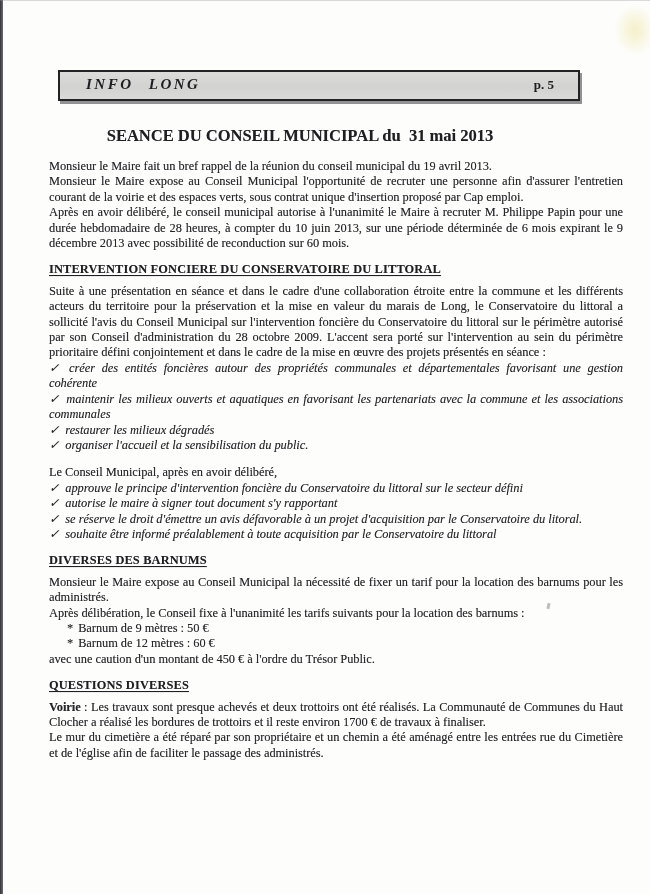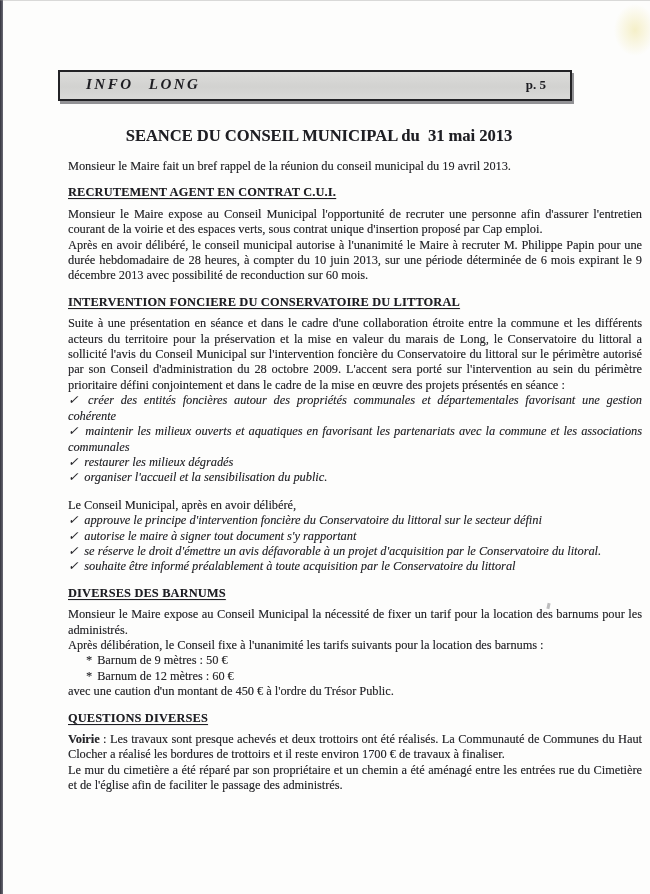--- a/index.html
+++ b/index.html
@@ -27,33 +27,34 @@
   .speck{
     position:absolute;left:547px;top:603px;width:3px;height:6px;
     background:rgba(110,110,115,0.45);transform:rotate(12deg);
   }
   
   .header-bar{
     position:absolute;left:58px;top:70px;width:510px;height:27px;
     background:linear-gradient(to bottom,#dcdcda,#d2d2d0 55%,#dadad8);
     border:2px solid #232326;
     box-shadow:2px 3px 0 rgba(110,110,115,0.75);
+    padding-left:8px;
   }
   .header-title{
     position:absolute;left:26px;top:4px;
     font-size:15px;font-weight:bold;font-style:italic;
     letter-spacing:2.5px;word-spacing:9px;color:#1d1d22;
   }
   .header-page{
     position:absolute;right:24px;top:5px;
     font-size:13px;font-weight:bold;color:#1d1d22;
   }
   
   .content{
-    position:absolute;left:68px;top:122px;width:574px;
+    position:absolute;left:49px;top:122px;width:574px;
     font-size:12.3px;line-height:15.4px;
     text-shadow:0.2px 0.2px 0.3px rgba(30,30,35,0.4);
   }
   .doc-title{
     font-size:16.5px;line-height:19px;font-weight:bold;
     text-align:center;margin:4px 0 14px;padding-right:72px;
     white-space:pre-wrap;color:#1e1e23;
   }
   .para{margin:0;text-align:justify;}
   .sec-heading{
@@ -81,21 +82,20 @@
   <span class="header-title">INFO  LONG</span>
   <span class="header-page">p. 5</span>
 </div>
 
 <div class="content">
 
   <div class="doc-title">SEANCE DU CONSEIL MUNICIPAL du  31 mai 2013</div>
 
   <p class="para">Monsieur le Maire fait un bref rappel de la réunion du conseil municipal du 19 avril 2013.</p>
 
-  <h2 class="sec-heading">RECRUTEMENT AGENT EN CONTRAT C.U.I.</h2>
   <p class="para">Monsieur le Maire expose au Conseil Municipal l'opportunité de recruter une personne afin d'assurer l'entretien courant de la voirie et des espaces verts, sous contrat unique d'insertion proposé par Cap emploi.</p>
   <p class="para">Après en avoir délibéré, le conseil municipal autorise à l'unanimité le Maire à recruter M. Philippe Papin pour une durée hebdomadaire de 28 heures, à compter du 10 juin 2013, sur une période déterminée de 6 mois expirant le 9 décembre 2013 avec possibilité de reconduction sur 60 mois.</p>
 
   <h2 class="sec-heading">INTERVENTION FONCIERE DU CONSERVATOIRE DU LITTORAL</h2>
   <p class="para">Suite à une présentation en séance et dans le cadre d'une collaboration étroite entre la commune et les différents acteurs du territoire pour la préservation et la mise en valeur du marais de Long, le Conservatoire du littoral a sollicité l'avis du Conseil Municipal sur l'intervention foncière du Conservatoire du littoral sur le périmètre autorisé par son Conseil d'administration du 28 octobre 2009. L'accent sera porté sur l'intervention au sein du périmètre prioritaire défini conjointement et dans le cadre de la mise en œuvre des projets présentés en séance :</p>
   <div class="check-item"><span class="check">✓</span><span>créer des entités foncières autour des propriétés communales et départementales favorisant une gestion cohérente</span></div>
   <div class="check-item"><span class="check">✓</span><span>maintenir les milieux ouverts et aquatiques en favorisant les partenariats avec la commune et les associations communales</span></div>
   <div class="check-item"><span class="check">✓</span><span>restaurer les milieux dégradés</span></div>
   <div class="check-item"><span class="check">✓</span><span>organiser l'accueil et la sensibilisation du public.</span></div>
   <p class="para gap-top">Le Conseil Municipal, après en avoir délibéré,</p>

